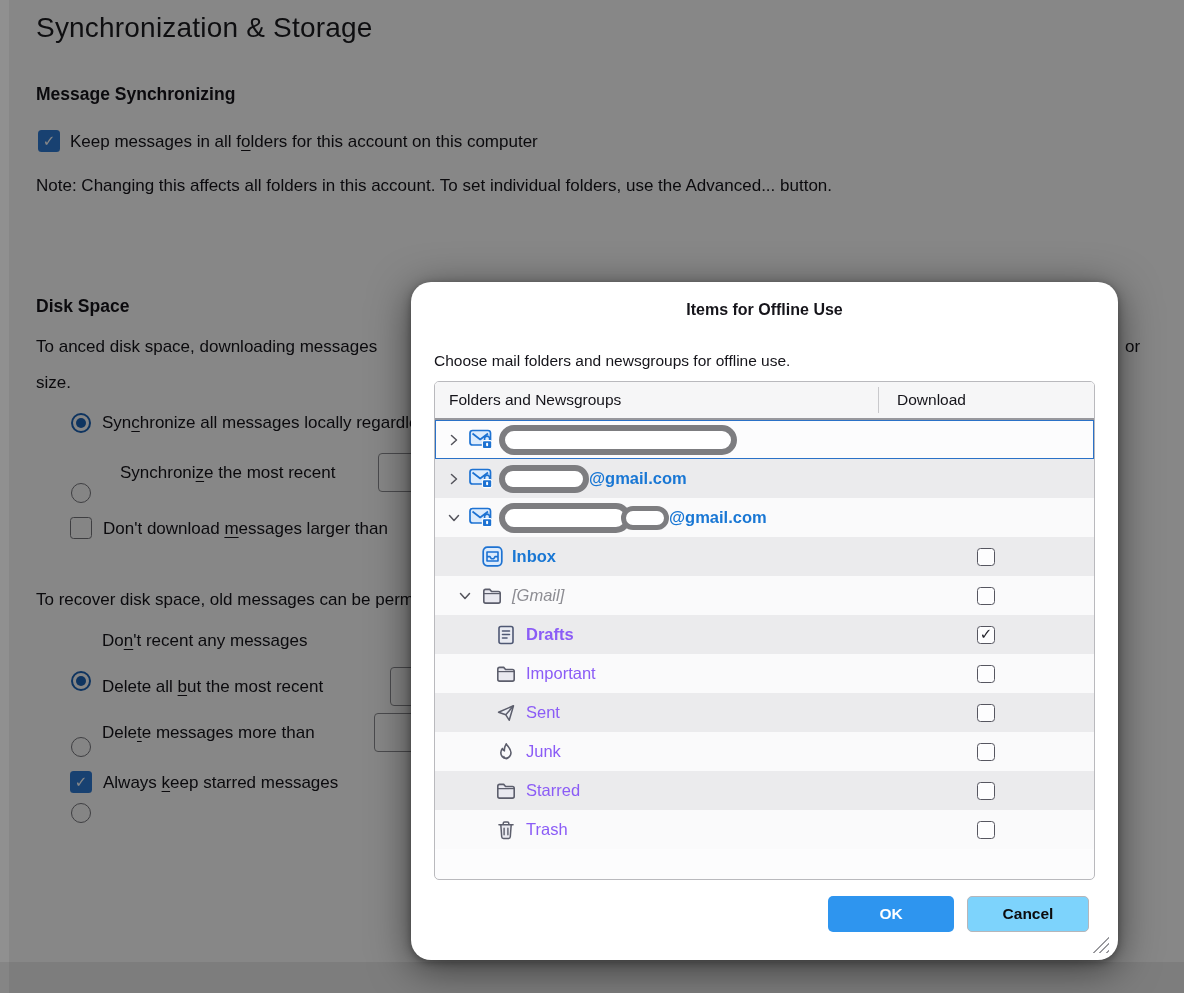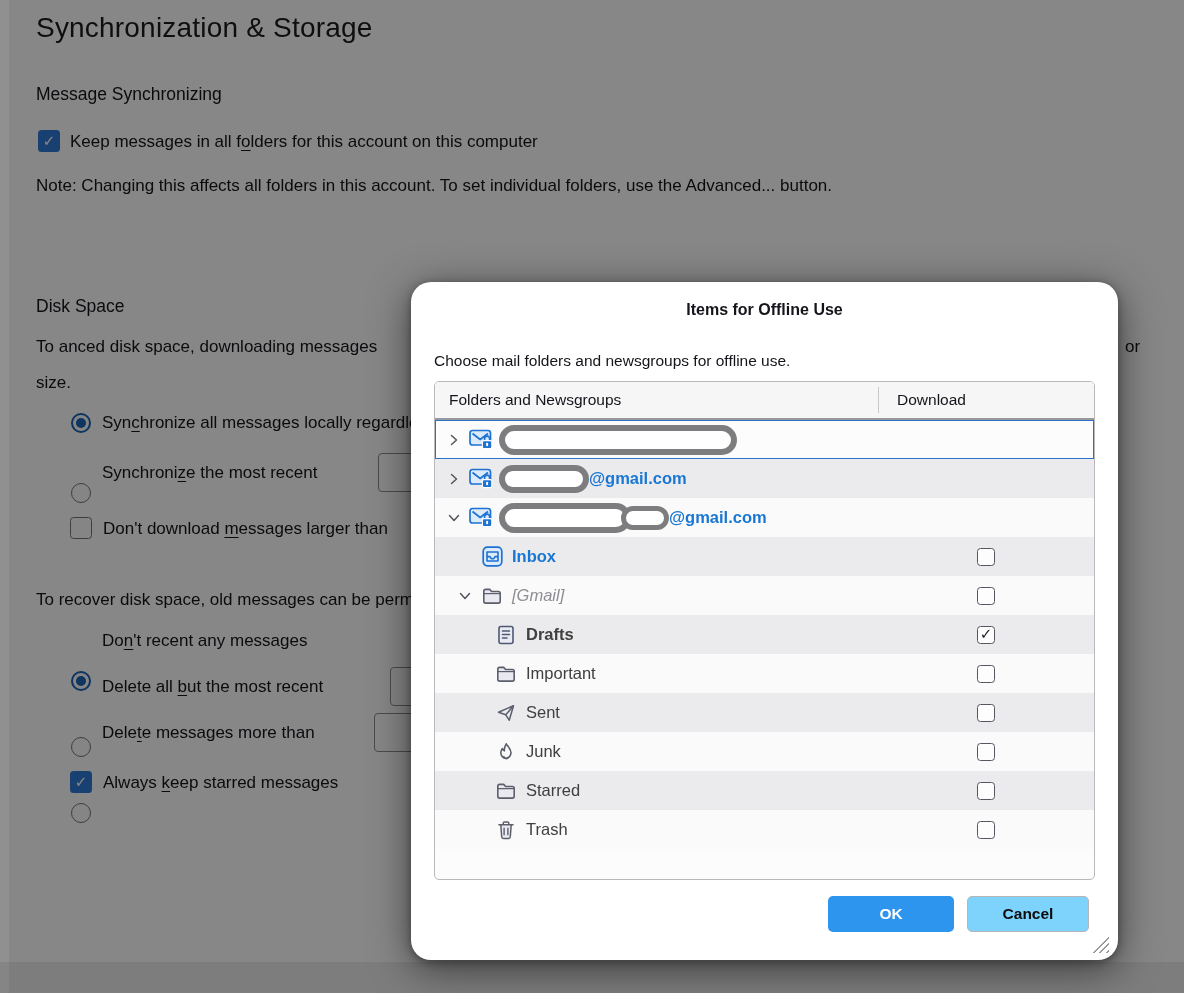--- a/index.html
+++ b/index.html
@@ -4,21 +4,21 @@
 <style>
   * { margin:0; padding:0; box-sizing:border-box; }
   html,body { width:1184px; height:993px; overflow:hidden; }
   body { font-family:"Liberation Sans","DejaVu Sans",sans-serif; background:#fff; position:relative; }
   .stage { position:absolute; inset:0; width:1184px; height:993px; overflow:hidden;padding-left:36px; }
 
   
   .bg { position:absolute; inset:0; background:#ffffff; color:#15141a; z-index:1; }
   .abs { position:absolute; }
   .pg-title { left:36px; top:12px; font-size:28px; font-weight:300; letter-spacing:.2px; color:#1b1b1f; }
-  .sec-h { left:36px; font-size:17.5px; font-weight:400; }
+  .sec-h { left:36px; font-size:17.5px; font-weight:700; }
   .bodytxt { font-size:17px; color:#15141a; white-space:nowrap; }
   .ak { text-decoration:underline; text-underline-offset:2.5px; text-decoration-thickness:1px; }
 
   .bgchk { width:22px; height:22px; border-radius:3.5px; display:flex; align-items:center; justify-content:center; }
   .bgchk.on { background:#2f7cd6; }
   .bgchk.on::after { content:"✓"; color:#fff; font-size:15px; font-weight:700; }
   .bgchk.off { background:#fbfbfc; border:1.5px solid #76767b; }
 
   .radio { width:20px; height:20px; border-radius:50%; background:#fbfbfc; border:1.5px solid #77777c; position:relative; }
   .radio.on { border:2px solid #1b62b5; }
@@ -51,21 +51,21 @@
   .trow.odd { background:#ebebed; }
   .trow.sel { background:#fcfcfd; box-shadow:inset 0 0 0 1px #2a71c7; }
   .cname { width:443px; display:flex; align-items:center; }
   .cname.lvl0 { padding-left:10px; }
   .cname.lvl1 { padding-left:21px; }
   .cname.lvl2 { padding-left:35px; }
   .cdl { flex:1; display:flex; align-items:center; justify-content:center; }
 
   .chev { width:18px; height:16px; display:flex; align-items:center; justify-content:center; flex:none; }
   .ficon { width:24px; height:22px; margin-left:6px; display:flex; align-items:center; justify-content:center; flex:none; }
-  .rlabel { margin-left:8px; font-size:16.5px; color:#404040; white-space:nowrap; }
+  .rlabel { margin-left:8px; font-size:16.5px; color:#8b5cf6; white-space:nowrap; }
   .rlabel.bold { font-weight:700; }
   .rlabel.linkb { font-weight:700; color:#1977d4; }
   .rlabel.ital { font-style:italic; color:#8d8d93; }
   .suffix { font-size:16.5px; font-weight:700; color:#1977d4; white-space:nowrap; }
 
   .pill { background:#ffffff; border:6px solid #7d7d80; border-radius:16px; flex:none; }
   .pill.p-a1 { width:238px; height:30px; margin-left:6px; }
   .pill.p-a2 { width:90px; height:28px; margin-left:6px; }
   .pill.p-a3a { width:132px; height:30px; margin-left:6px; }
   .pill.p-a3b { width:48px; height:24px; margin-left:-10px; border-width:5px; border-radius:12px; }
@@ -102,21 +102,21 @@
     <div class="abs sec-h" style="top:296px;">Disk Space</div>
 
     <div class="abs bodytxt" style="left:36px; top:337px;">To anced disk space, downloading messages</div>
     <div class="abs bodytxt" style="left:1125px; top:337px;">or</div>
     <div class="abs bodytxt" style="left:36px; top:373px;">size.</div>
 
     <div class="abs radio on" style="left:71px; top:413px;"></div>
     <div class="abs bodytxt" style="left:102px; top:413px; line-height:20px;"><span>Syn</span><span class="ak">c</span><span>hronize all messages locally regardless of age</span></div>
 
     <div class="abs radio" style="left:71px; top:463px;"></div>
-    <div class="abs bodytxt" style="left:102px; top:463px; line-height:20px;"><span>Synchroni</span><span class="ak">z</span><span>e the most recent</span></div>
+    <div class="abs bodytxt" style="left:120px; top:463px; line-height:20px;"><span>Synchroni</span><span class="ak">z</span><span>e the most recent</span></div>
     <div class="abs bg-input" style="left:378px; top:453px;"></div>
 
     <div class="abs bgchk off" style="left:70px; top:517px;"></div>
     <div class="abs bodytxt" style="left:103px; top:518px; line-height:22px;"><span>Don't download </span><span class="ak">m</span><span>essages larger than</span></div>
 
     <div class="abs bodytxt" style="left:36px; top:590px;">To recover disk space, old messages can be permanently deleted.</div>
 
     <div class="abs radio on" style="left:71px; top:631px;"></div>
     <div class="abs bodytxt" style="left:102px; top:631px; line-height:20px;"><span>Do</span><span class="ak">n</span><span>'t recent any messages</span></div>
 

